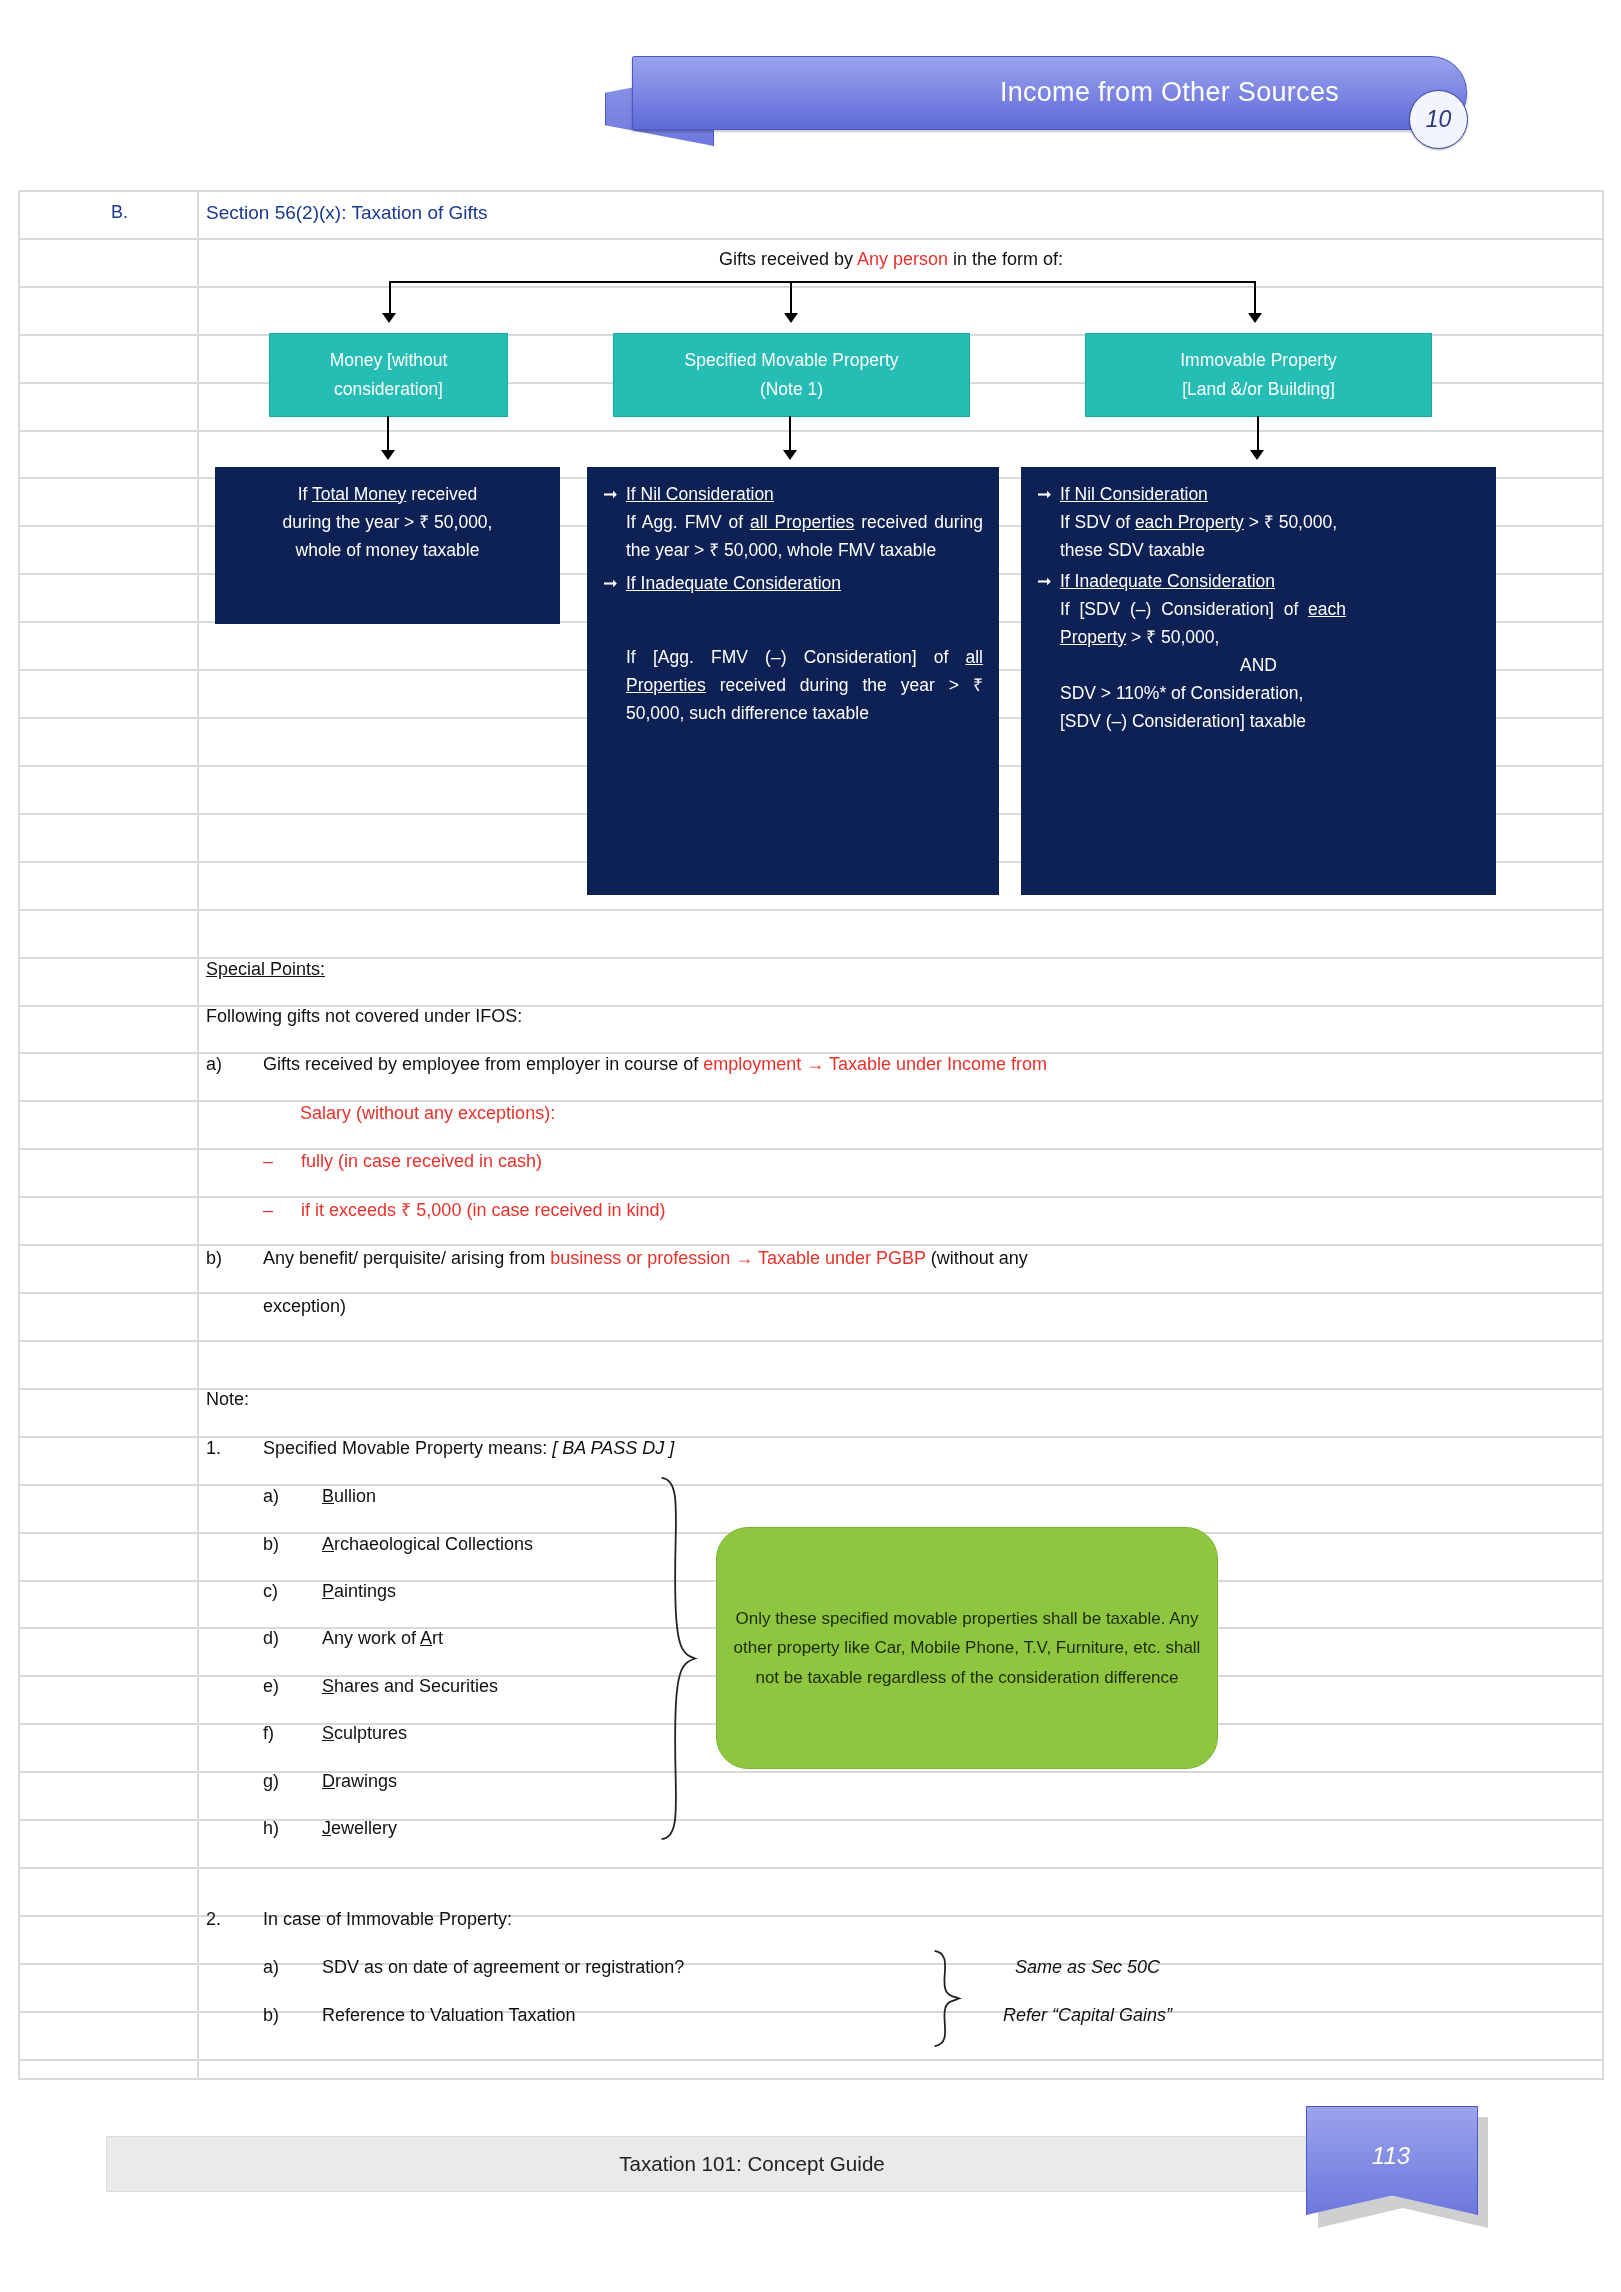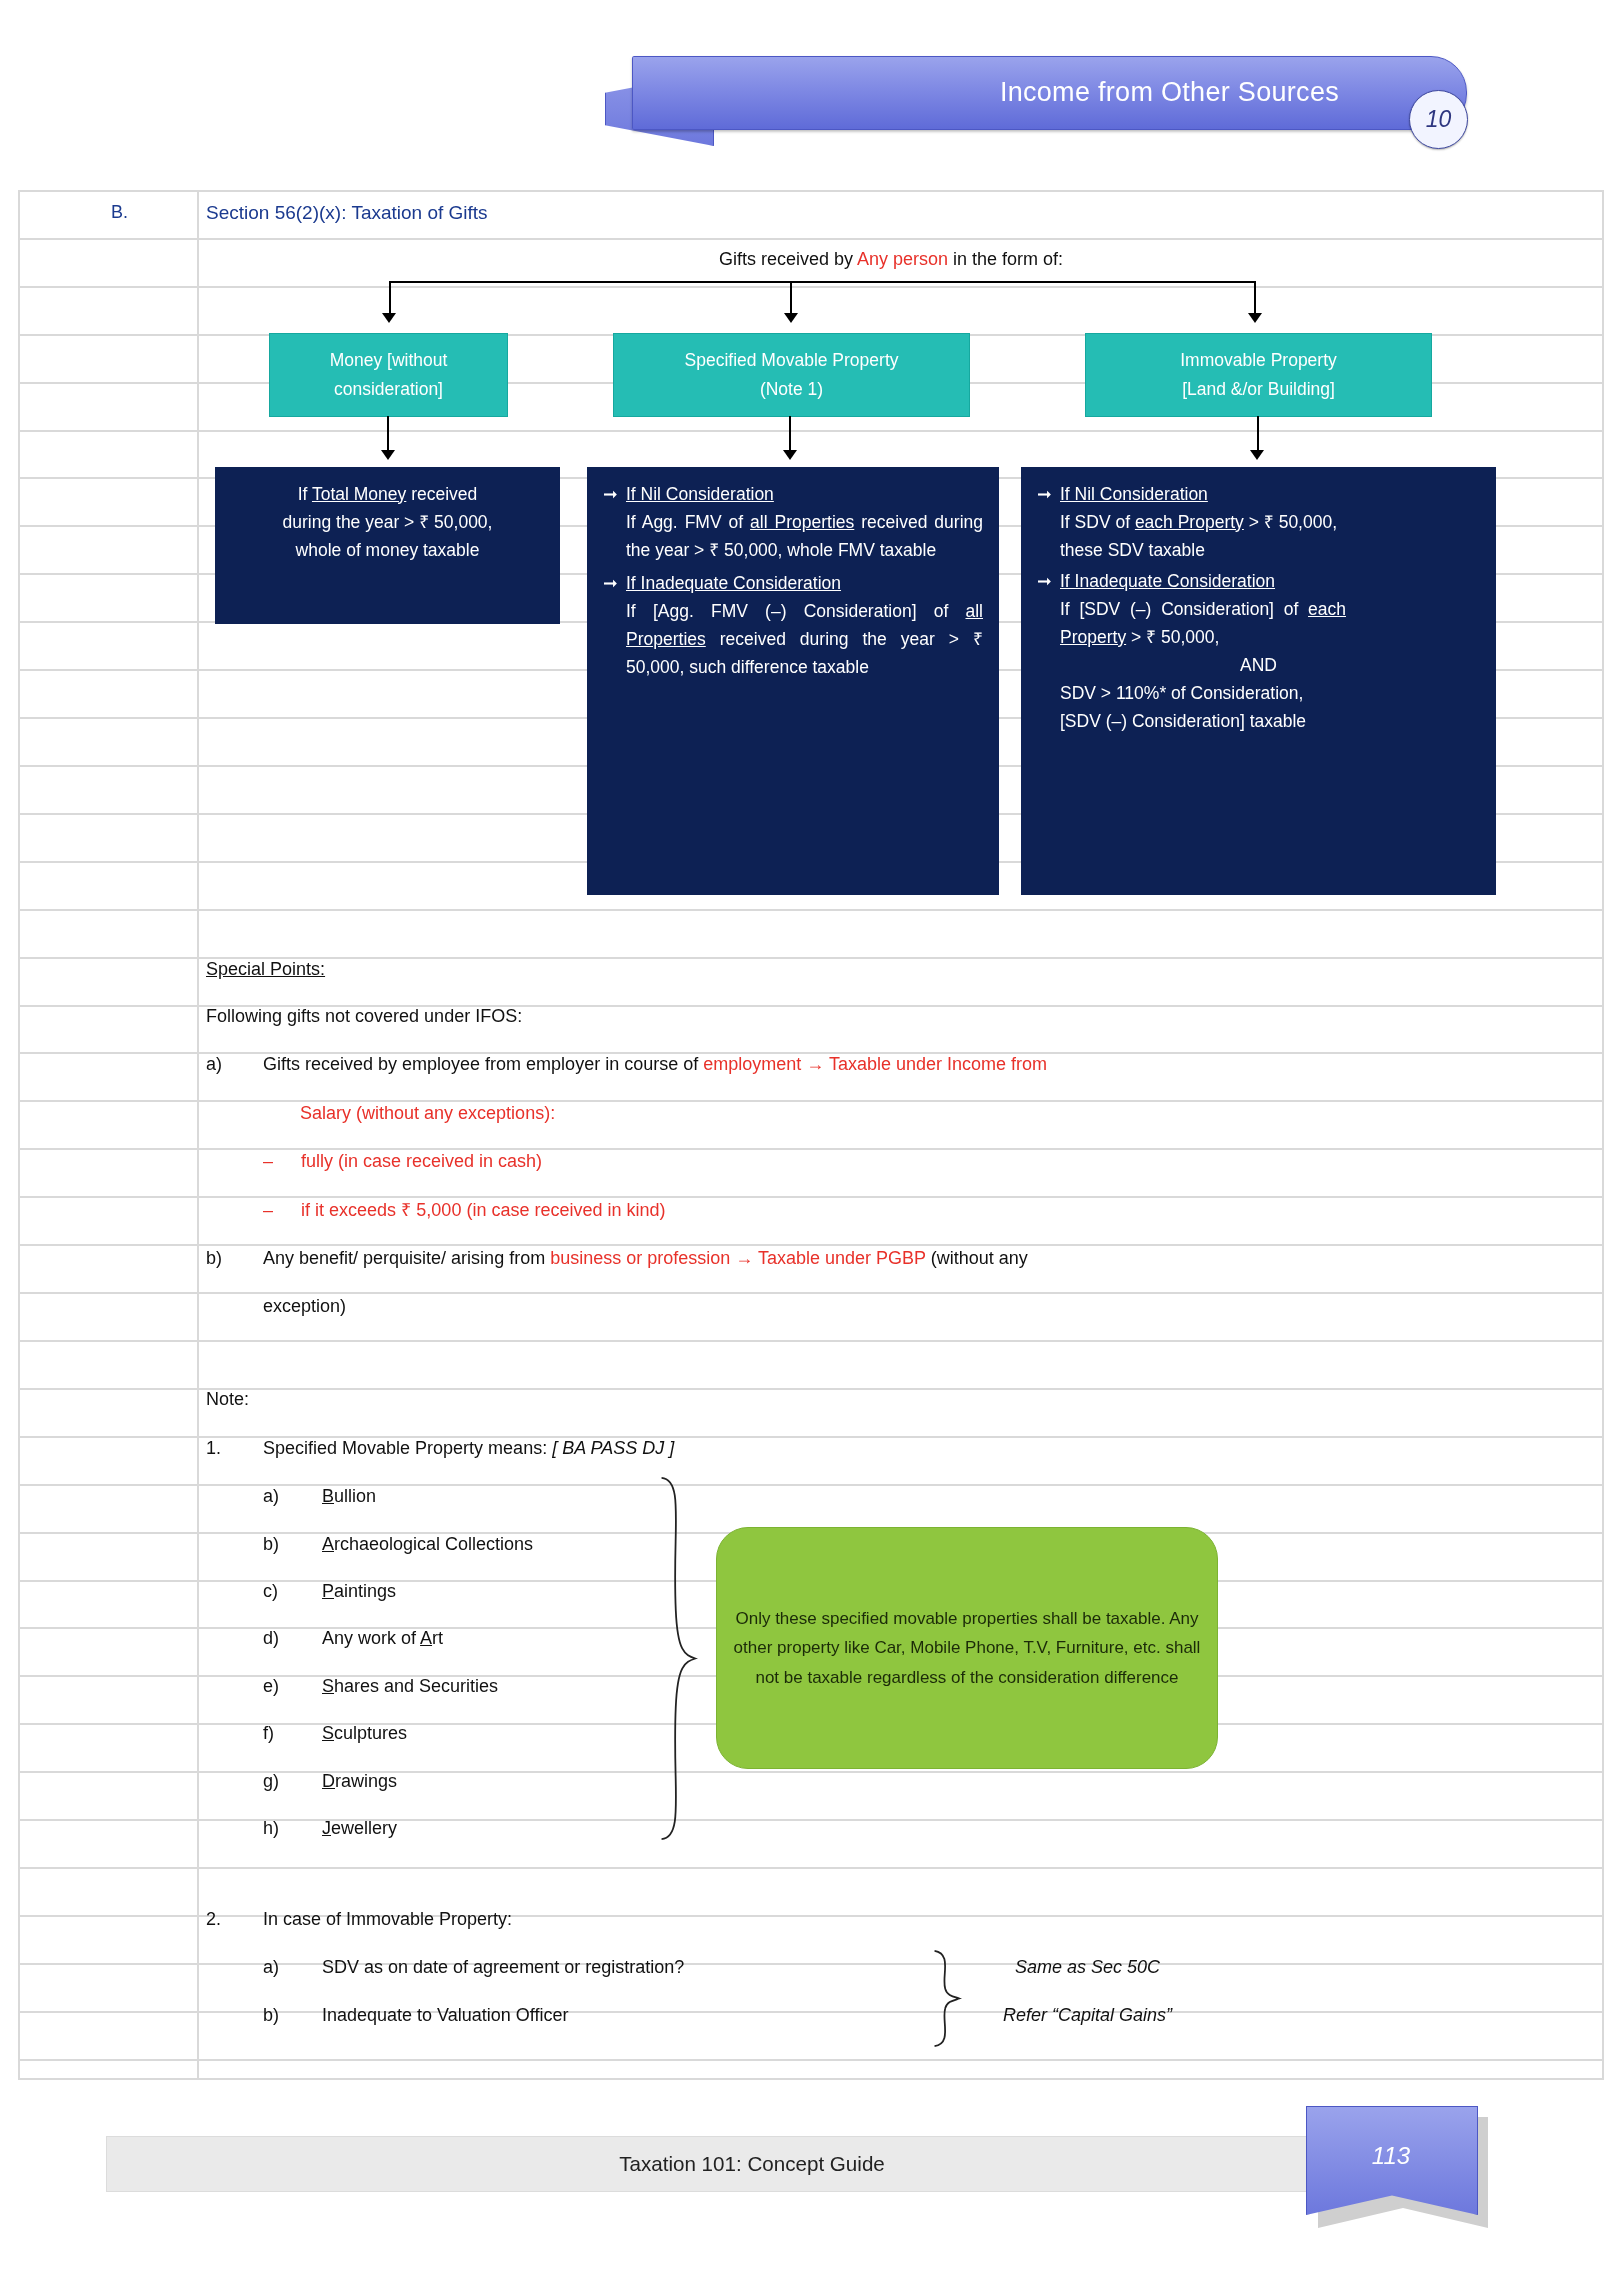--- a/index.html
+++ b/index.html
@@ -228,21 +228,21 @@
   <div class="navy" style="left:587px;top:467px;width:412px;height:428px;">
     <div class="bullet-row">
       <div class="arrw">➞</div>
       <div class="txt u">If Nil Consideration</div>
     </div>
     <div class="just" style="padding-left:23px;">If Agg. FMV of <span class="u">all Properties</span> received during the year &gt; ₹ 50,000, whole FMV taxable</div>
     <div class="bullet-row" style="margin-top:5.4px;">
       <div class="arrw">➞</div>
       <div class="txt u">If Inadequate Consideration</div>
     </div>
-    <div class="just" style="padding-left:23px;">If [Agg. FMV (–) Consideration] of <span class="u">all Properties</span> received during the year &gt; ₹ 50,000, such difference taxable</div>
+    <div class="just" style="padding-left:23px;margin-top:46px;">If [Agg. FMV (–) Consideration] of <span class="u">all Properties</span> received during the year &gt; ₹ 50,000, such difference taxable</div>
   </div>
 
   <div class="navy" style="left:1021px;top:467px;width:475px;height:428px;">
     <div class="bullet-row">
       <div class="arrw">➞</div>
       <div class="txt u">If Nil Consideration</div>
     </div>
     <div style="padding-left:23px;">If SDV of <span class="u">each Property</span> &gt; ₹ 50,000,</div>
     <div style="padding-left:23px;">these SDV taxable</div>
     <div class="bullet-row" style="margin-top:3.6px;">
@@ -318,21 +318,21 @@
   </div>
 
   <div class="sp" style="left:206px;top:1906px;">2.</div>
   <div class="sp" style="left:263px;top:1906px;">In case of Immovable Property:</div>
 
   <div class="sp" style="left:263px;top:1954px;">a)</div>
   <div class="sp" style="left:322px;top:1954px;">SDV as on date of agreement or registration?</div>
   <div class="sp italic" style="left:1015px;top:1954px;">Same as Sec 50C</div>
 
   <div class="sp" style="left:263px;top:2002px;">b)</div>
-  <div class="sp" style="left:322px;top:2002px;">Inadequate to Valuation Officer</div>
+  <div class="sp" style="left:322px;top:2002px;">Reference to Valuation Taxation</div>
   <div class="sp italic" style="left:1003px;top:2002px;">Refer “Capital Gains”</div>
 
   <svg class="brace" style="position:absolute;left:931px;top:1949px;width:31px;height:99px;" viewBox="0 0 35 110" preserveAspectRatio="none">
     <path d="M4 2 C 24 5, 12 30, 16 44 C 18 52, 26 53, 32 55 C 26 57, 18 58, 16 66 C 12 80, 24 105, 4 108" fill="none" stroke="#222" stroke-width="2"></path>
   </svg>
 
   <div class="footer-bar">
     <span>Taxation 101: Concept Guide</span>
   </div>
   <div class="footer-ribbon">

